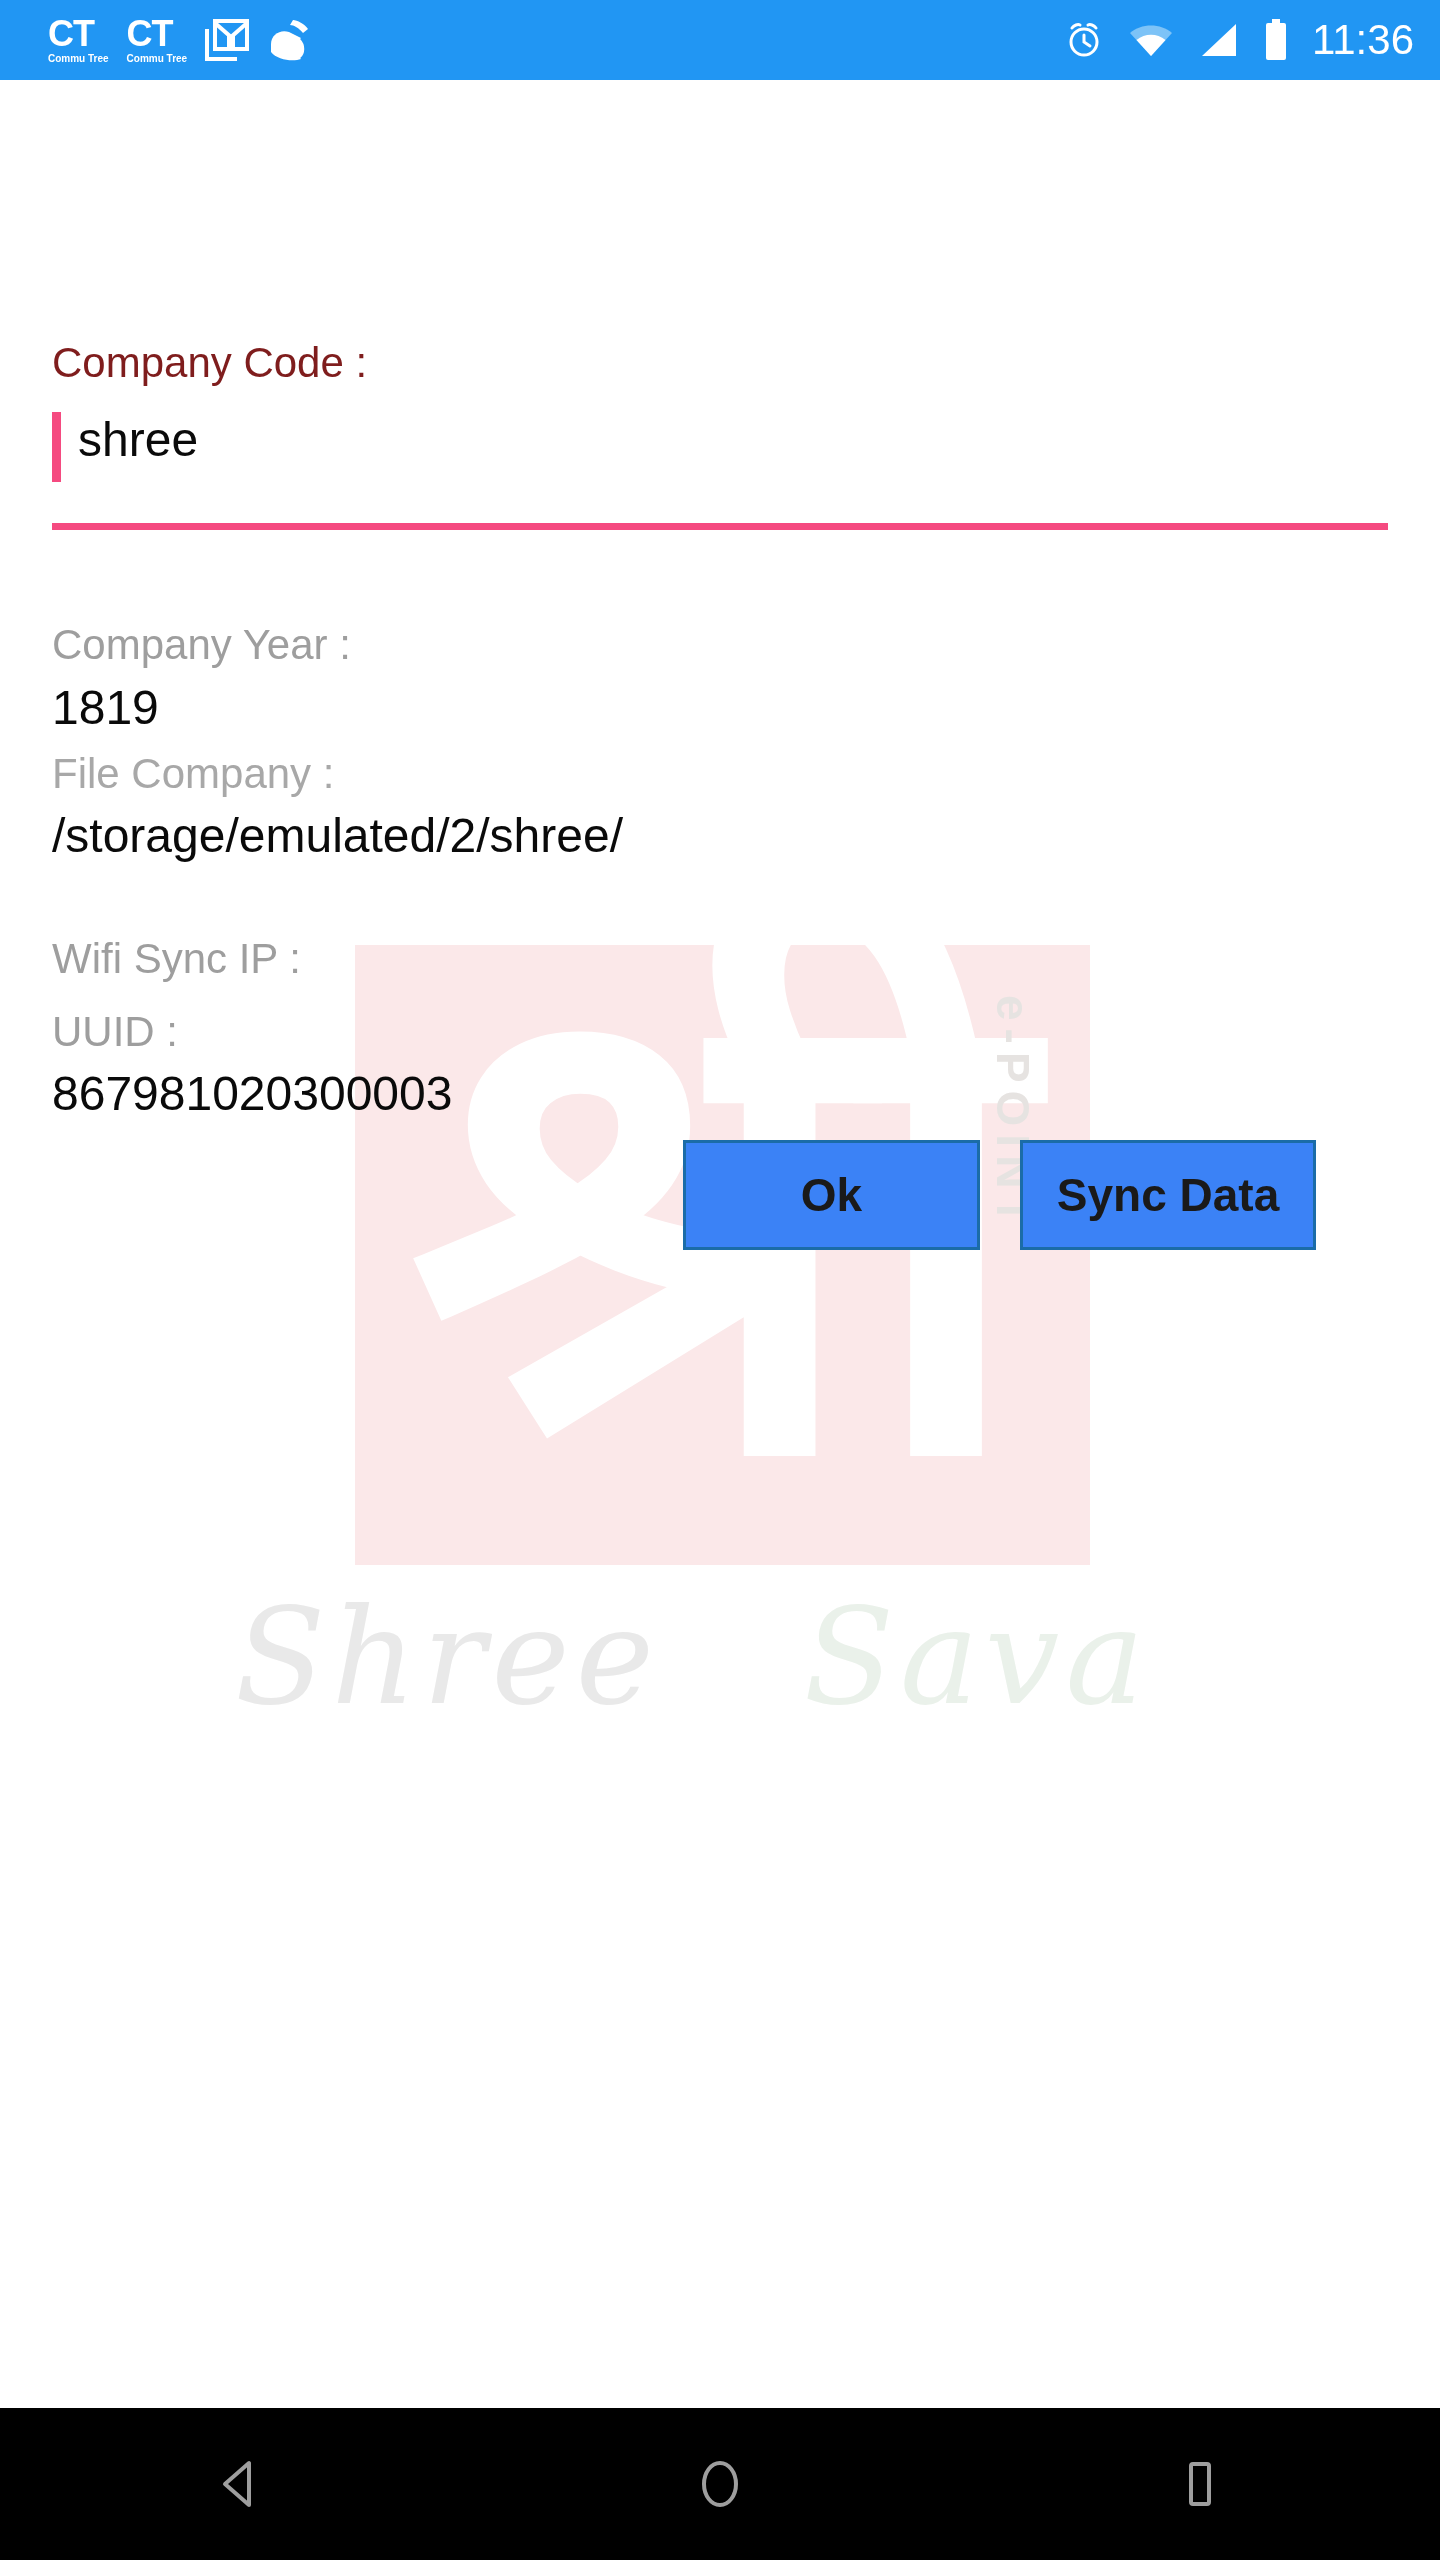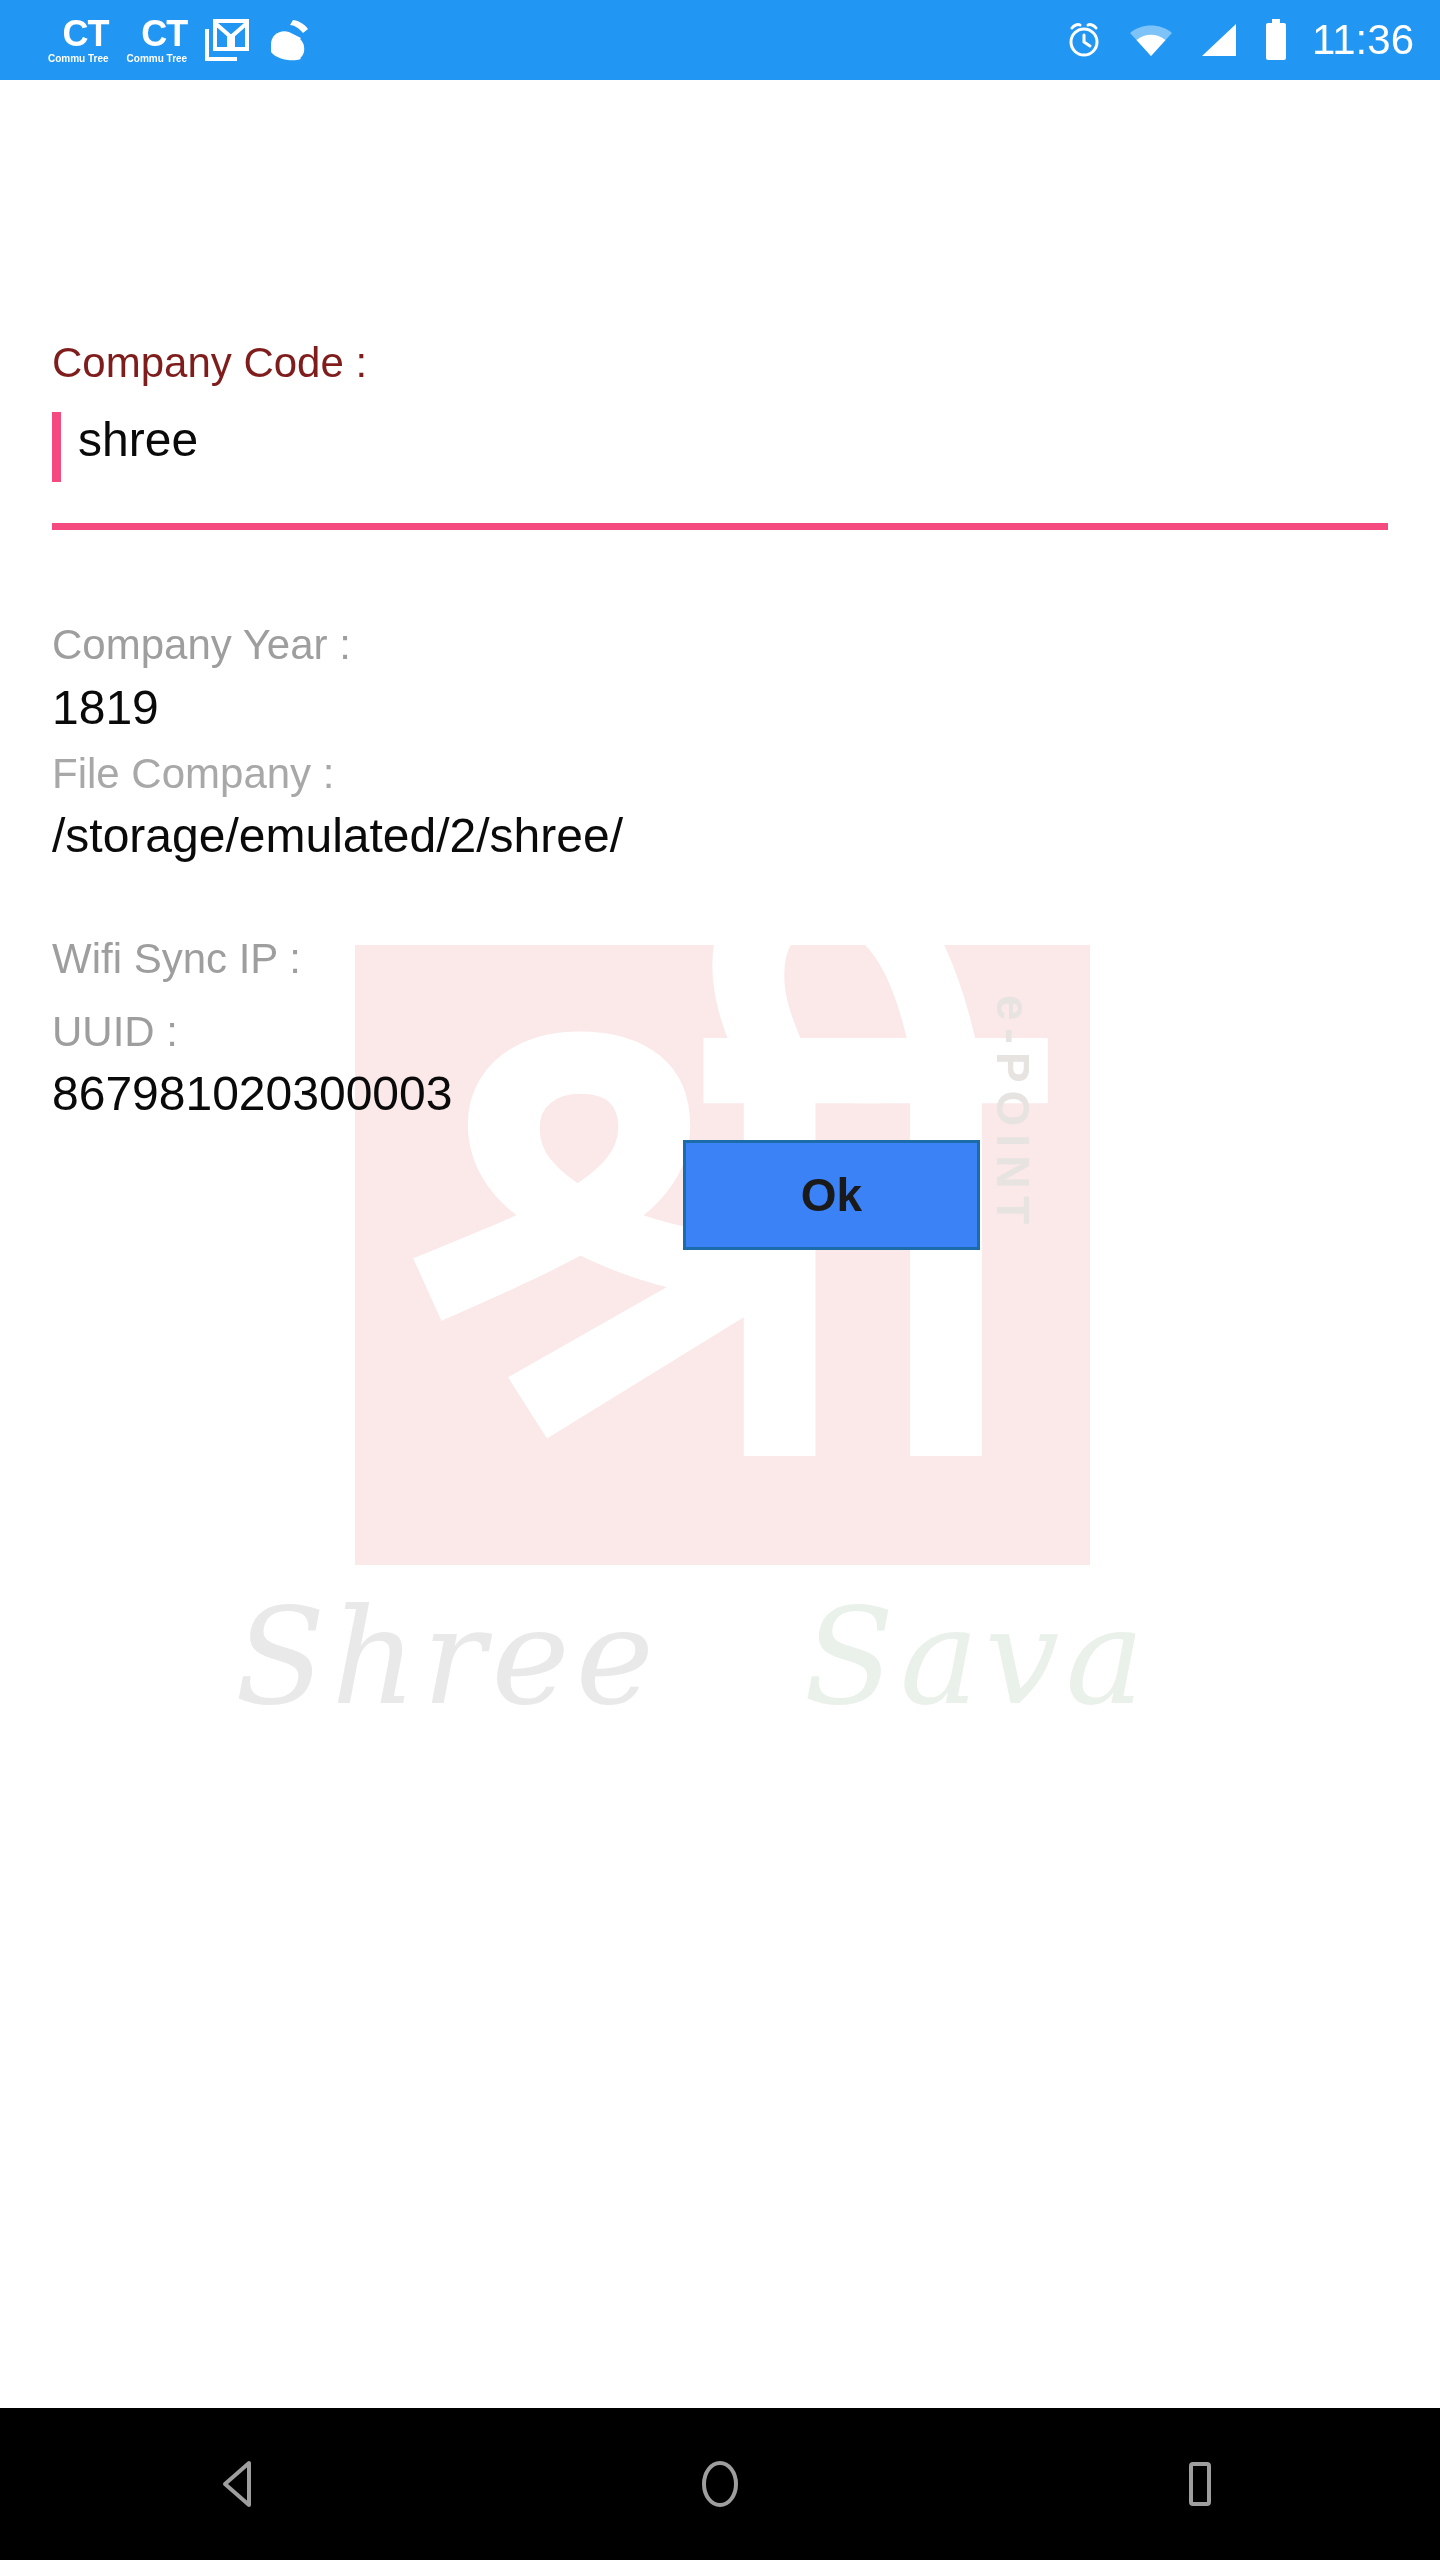--- a/index.html
+++ b/index.html
@@ -14,21 +14,21 @@
   
   .statusbar {
     position:absolute; top:0; left:0; width:1440px; height:80px;
     background:#2196f3;
     display:flex; align-items:center; justify-content:space-between;
     padding:0 26px 0 48px;
   }
   .sb-left { display:flex; align-items:center; gap:18px; }
   .sb-right { display:flex; align-items:center; gap:24px; }
 
-  .ct-badge { display:flex; flex-direction:column; align-items:flex-end; line-height:1; }
+  .ct-badge { display:flex; flex-direction:column; align-items:flex-start; line-height:1; }
   .ct-badge .ct-main {
     color:#ffffff; font-weight:bold; font-size:36px; letter-spacing:-1px;
     font-family:"Liberation Sans", sans-serif;
   }
   .ct-badge .ct-sub { color:#ffffff; font-size:10px; font-weight:bold; margin-top:2px; }
 
   .gmail-ico { width:44px; height:42px; position:relative; }
   .broom-ico { width:46px; height:44px; position:relative; }
 
   .alarm-ico { width:40px; height:40px; }
@@ -235,20 +235,21 @@
       <div class="field-label lbl-file">File Company :</div>
       <div class="field-value val-file">/storage/emulated/2/shree/</div>
 
       <div class="field-label lbl-wifi">Wifi Sync IP :</div>
 
       <div class="field-label lbl-uuid">UUID :</div>
       <div class="field-value val-uuid">867981020300003</div>
 
       <div class="btn-row">
         <div class="btn btn-ok">Ok</div>
+        <div class="btn btn-sync">Sync Data</div>
       </div>
 
     </div>
   </div>
 
   <div class="navbar">
     <div class="nav-btn">
       <svg width="46" height="50" viewBox="0 0 46 50">
         <path d="M32 4 L32 46 L8 25 Z" fill="none" stroke="#9e9e9e" stroke-width="4" stroke-linejoin="round"></path>
       </svg>

